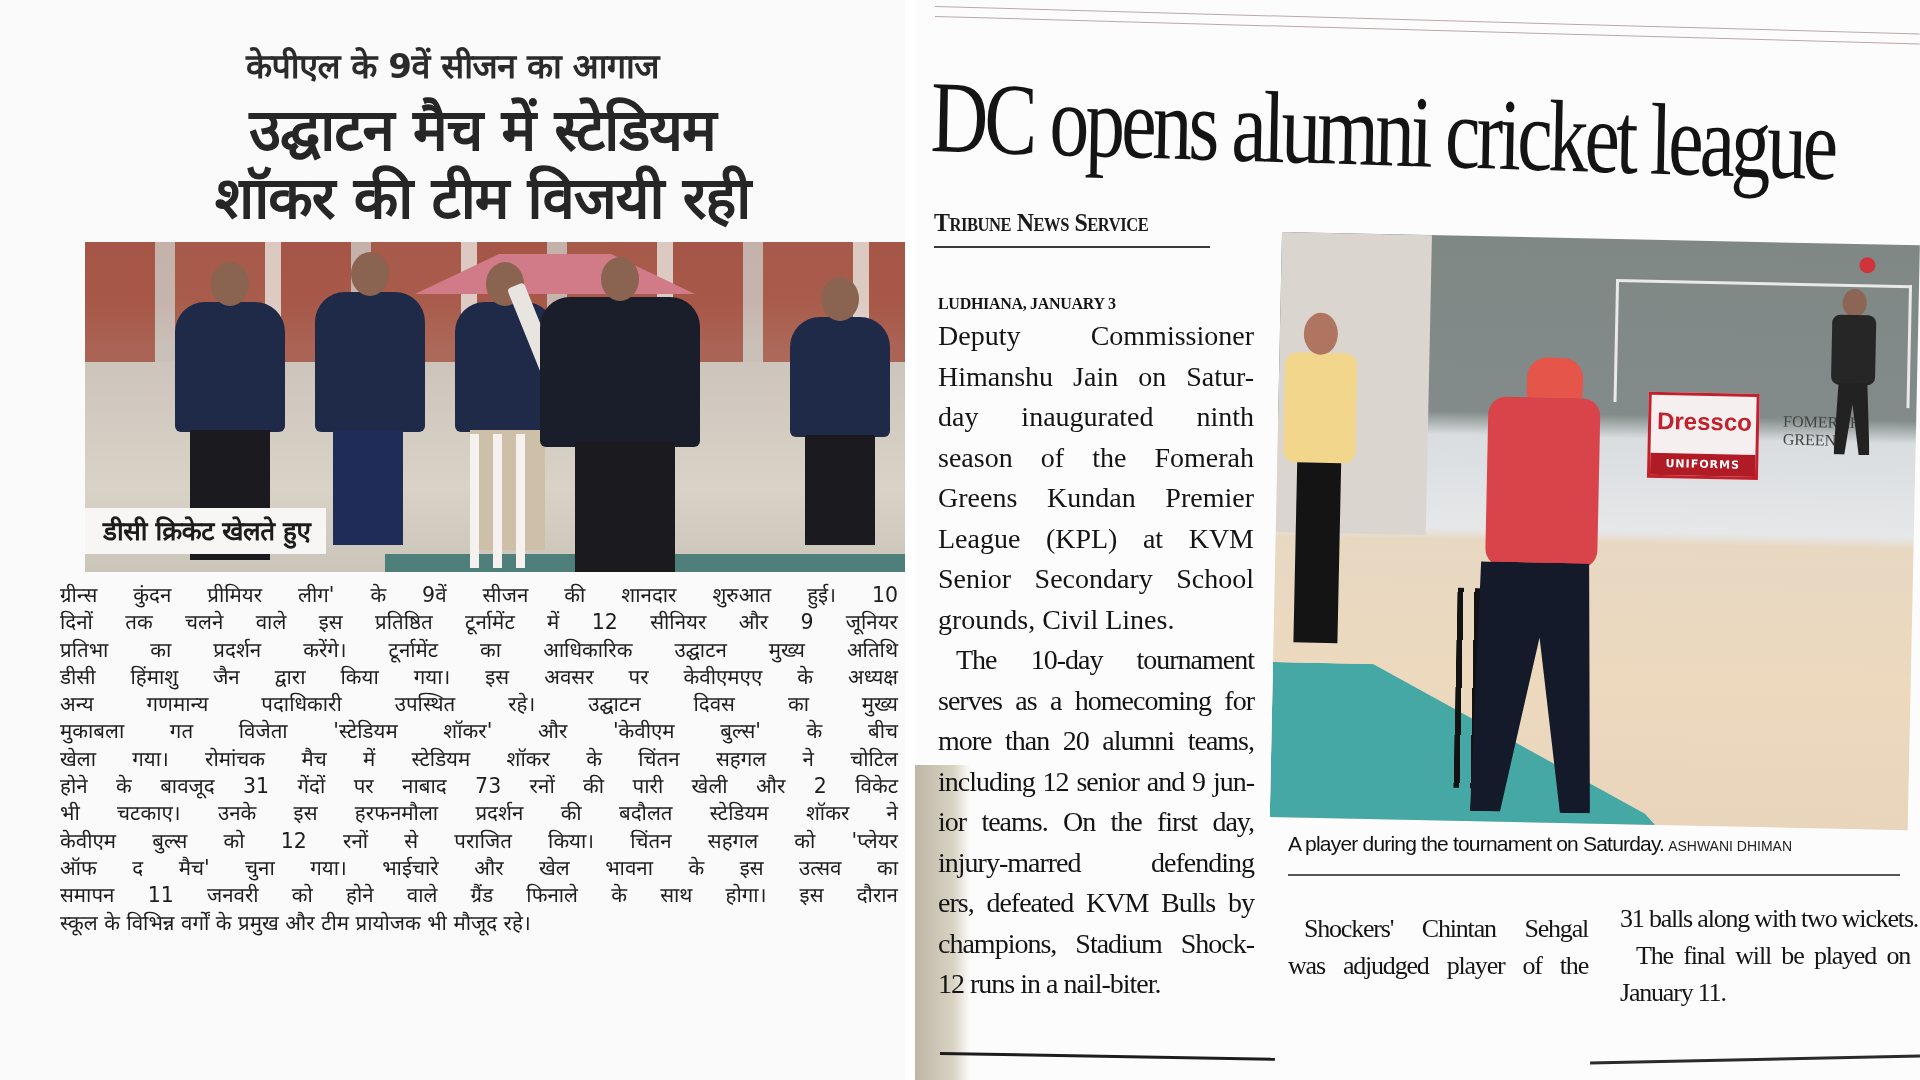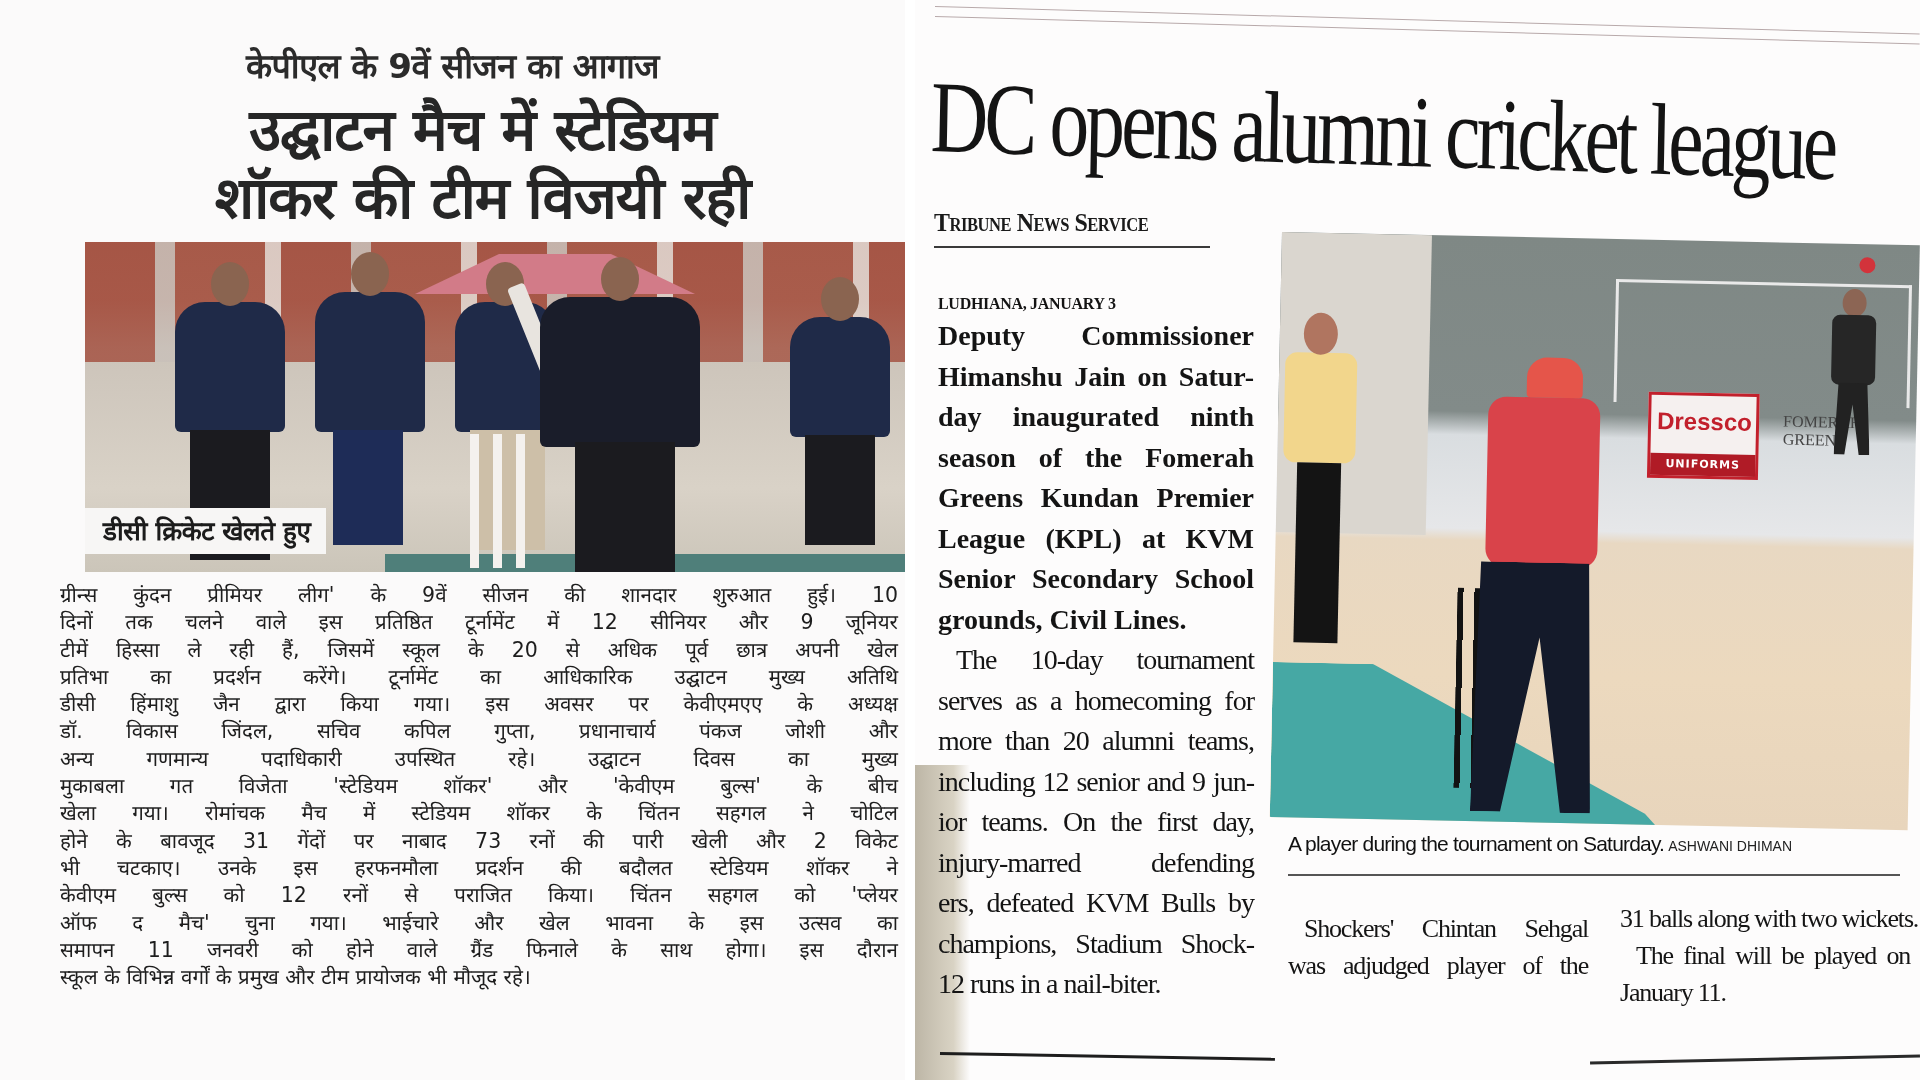--- a/index.html
+++ b/index.html
@@ -28,21 +28,21 @@
   .body-hi span{display:block;text-align:justify;text-align-last:justify;white-space:nowrap;}
   .body-hi span.last{text-align-last:left;}
 
   
   .headline-en{position:absolute;left:932px;top:62px;font-family:"Liberation Serif","DejaVu Serif",serif;font-size:102px;line-height:110px;color:#141414;letter-spacing:-5px;transform:scaleX(0.78) rotate(1.4deg);transform-origin:left top;white-space:nowrap;}
   .agency{position:absolute;left:934px;top:208px;font-family:"Liberation Serif",serif;font-weight:bold;font-size:26px;color:#1a1a1a;font-variant:small-caps;letter-spacing:-0.5px;transform:scaleX(0.92);transform-origin:left top;}
   .agency-rule{position:absolute;left:934px;top:246px;width:276px;height:2px;background:#3a3a3a;}
   .col1{position:absolute;left:938px;top:292px;width:316px;font-family:"Liberation Serif","DejaVu Serif",serif;color:#141414;}
   .dateline{font-weight:bold;font-size:16px;line-height:24px;letter-spacing:-0.3px;}
   .col1 .p1 span,.col1 .p2 span{display:block;text-align:justify;text-align-last:justify;white-space:nowrap;font-size:28px;line-height:40.5px;}
-  .col1 .p1 span{transform:none;font-weight:bold;}
+  .col1 .p1 span{transform:none;}
   .col1 .p2 span{font-family:"Liberation Sans Narrow","Liberation Serif",serif;letter-spacing:-1px;}
   .col1 span.last{text-align-last:left;}
   .col1 .indent{text-indent:18px;}
   .shadow{position:absolute;left:915px;top:765px;width:55px;height:315px;background:linear-gradient(90deg,#bdb6a6,#d9d3c4 70%,rgba(250,250,250,0));}
   .photo-right{position:absolute;left:1282px;top:232px;width:638px;height:585px;overflow:hidden;
     background:linear-gradient(180deg,#7f8885 0%,#828b89 30%,#d9dde0 34%,#e6e7e9 50%,#e8d8c2 52%,#ecd9be 75%,#e8d5bc 100%);transform:rotate(1.2deg);transform-origin:left top;}
   .pr-wall{position:absolute;left:0;top:0;width:150px;height:300px;background:#dad6cf;}
   .pr-fence{position:absolute;left:335px;top:40px;width:290px;height:120px;border:3px solid #e9e9e9;border-bottom:none;}
   .pr-sign{position:absolute;left:370px;top:152px;width:105px;height:80px;background:#f5f0ef;border:3px solid #c2202c;}
   .pr-sign .s1{position:absolute;left:6px;top:12px;font-family:"Liberation Sans",sans-serif;font-weight:bold;font-size:24px;color:#c2202c;}
@@ -112,24 +112,22 @@
     <div class="person" style="left:705px;top:75px;width:100px;height:120px;">
         <div class="head"></div>
       </div>
     <div class="legs" style="left:720px;top:193px;width:70px;height:110px;"></div>
     <div class="caption-hi">डीसी क्रिकेट खेलते हुए</div>
   </div>
 
   <div class="body-hi">
     <span>ग्रीन्स कुंदन प्रीमियर लीग' के 9वें सीजन की शानदार शुरुआत हुई। 10</span>
     <span>दिनों तक चलने वाले इस प्रतिष्ठित टूर्नामेंट में 12 सीनियर और 9 जूनियर</span>
-    <span>टीमें हिस्सा ले रही हैं, जिसमें स्कूल के 20 से अधिक पूर्व छात्र अपनी खेल</span>
     <span>प्रतिभा का प्रदर्शन करेंगे। टूर्नामेंट का आधिकारिक उद्घाटन मुख्य अतिथि</span>
     <span>डीसी हिंमाशु जैन द्वारा किया गया। इस अवसर पर केवीएमएए के अध्यक्ष</span>
-    <span>डॉ. विकास जिंदल, सचिव कपिल गुप्ता, प्रधानाचार्य पंकज जोशी और</span>
     <span>अन्य गणमान्य पदाधिकारी उपस्थित रहे। उद्घाटन दिवस का मुख्य</span>
     <span>मुकाबला गत विजेता 'स्टेडियम शॉकर' और 'केवीएम बुल्स' के बीच</span>
     <span>खेला गया। रोमांचक मैच में स्टेडियम शॉकर के चिंतन सहगल ने चोटिल</span>
     <span>होने के बावजूद 31 गेंदों पर नाबाद 73 रनों की पारी खेली और 2 विकेट</span>
     <span>भी चटकाए। उनके इस हरफनमौला प्रदर्शन की बदौलत स्टेडियम शॉकर ने</span>
     <span>केवीएम बुल्स को 12 रनों से पराजित किया। चिंतन सहगल को 'प्लेयर</span>
     <span>ऑफ द मैच' चुना गया। भाईचारे और खेल भावना के इस उत्सव का</span>
     <span>समापन 11 जनवरी को होने वाले ग्रैंड फिनाले के साथ होगा। इस दौरान</span>
     <span class="last">स्कूल के विभिन्न वर्गों के प्रमुख और टीम प्रायोजक भी मौजूद रहे।</span>
   </div>

